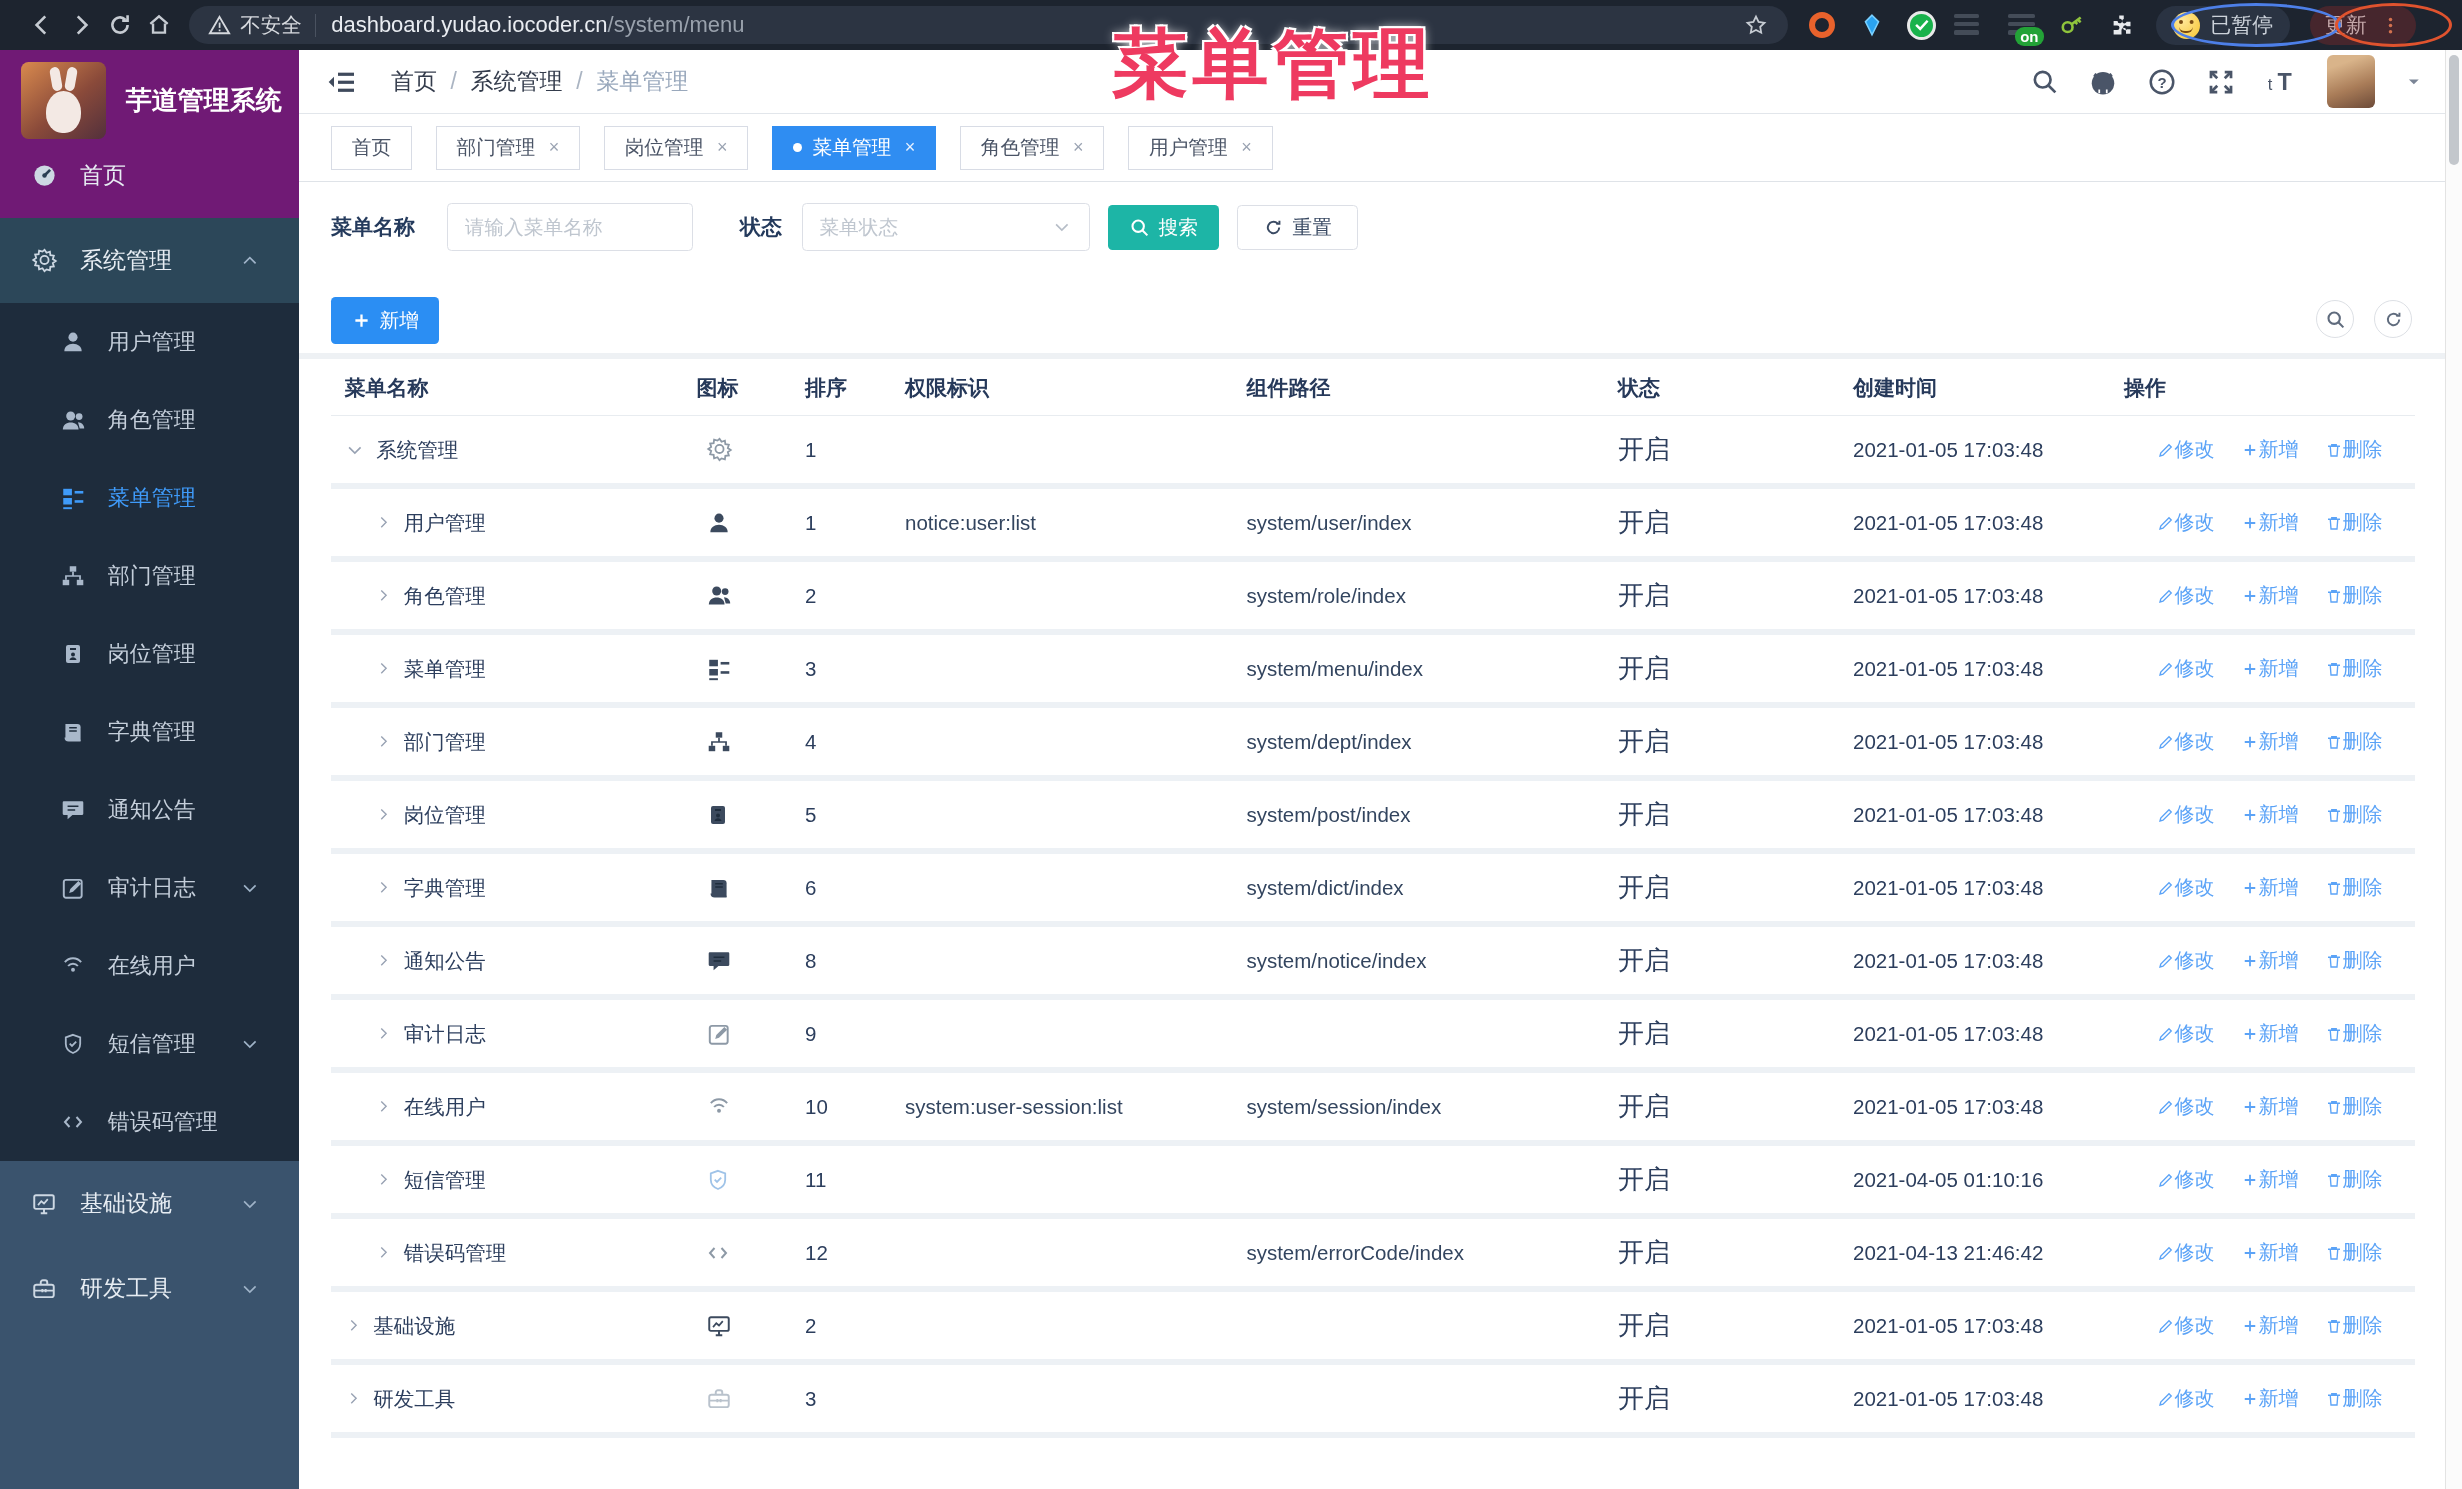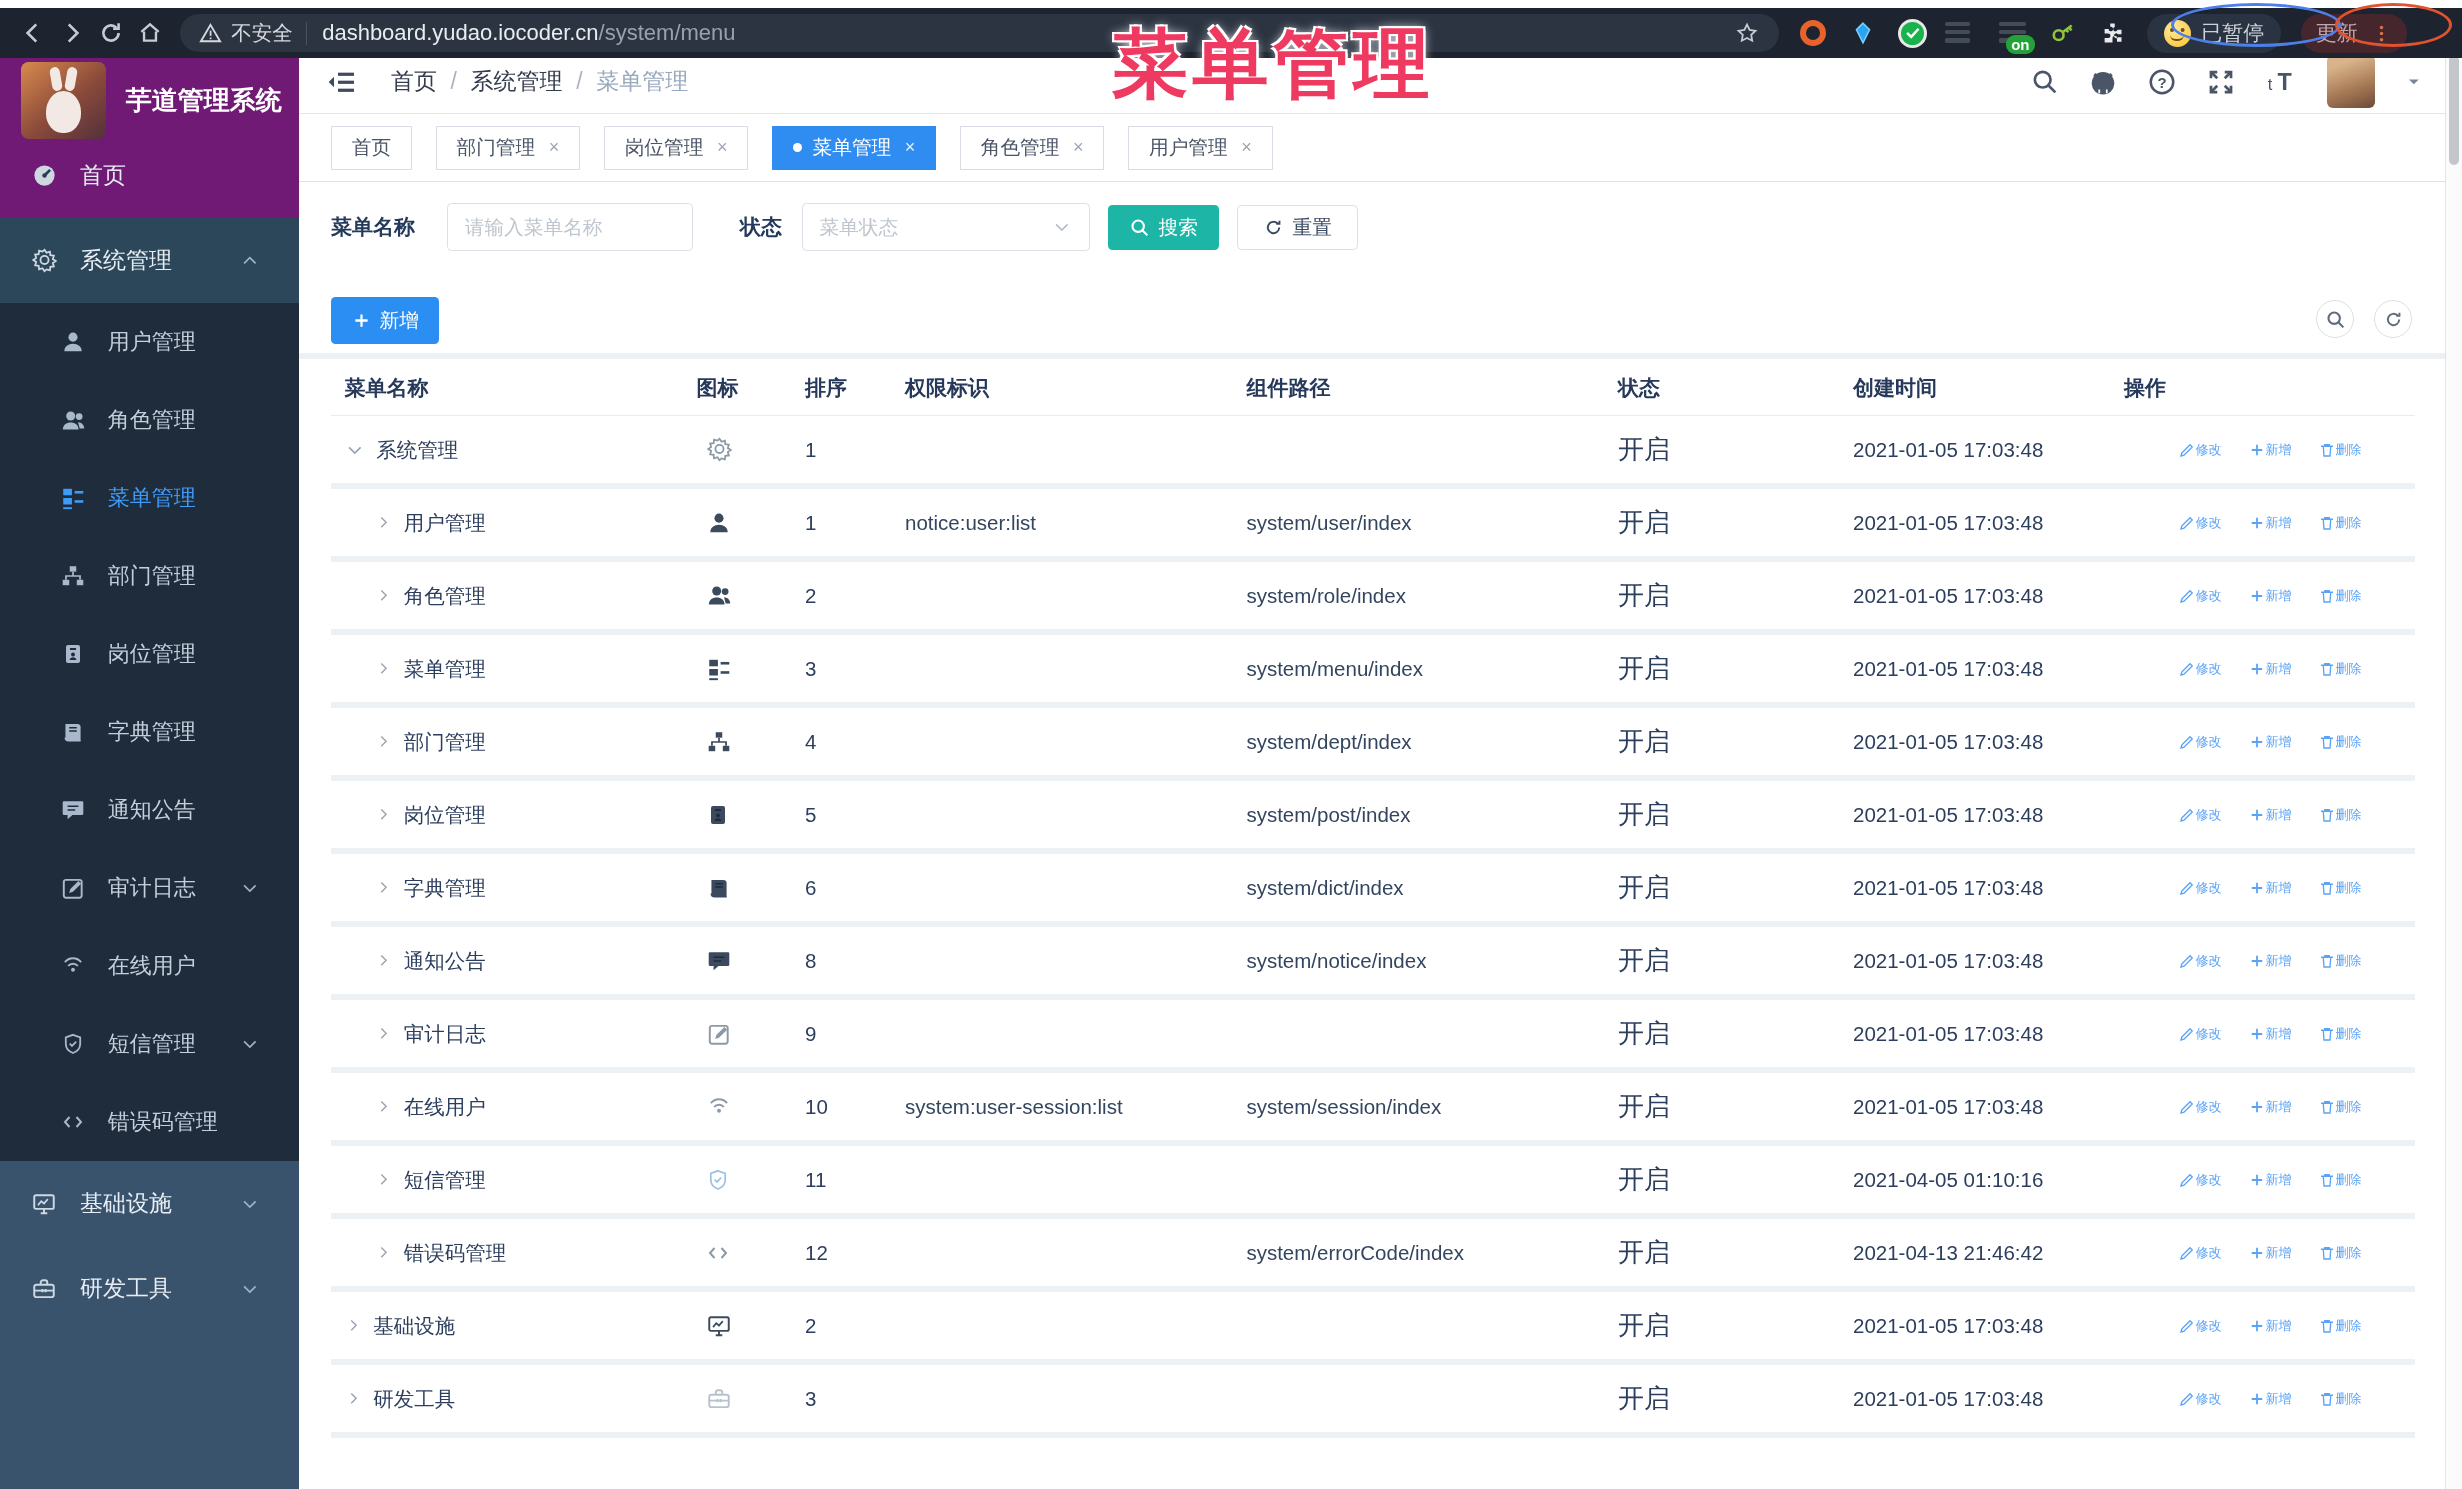--- a/index.html
+++ b/index.html
@@ -1,21 +1,21 @@
 <!DOCTYPE html>
 <html style="font-size:12px"><head>
 <meta charset="utf-8">
 <style>
   * { box-sizing: border-box; margin: 0; padding: 0; }
   html,body { width: 2462px; height: 1490px; overflow: hidden; }
   body { font-family: "Liberation Sans", "DejaVu Sans", sans-serif; background:#fff; position:relative; }
   .ico svg { display:block; }
 
   
-  .chrome { position:absolute; top:0; left:0; width:2462px; height:50px; background:#1d242f; display:flex; align-items:center; padding:0 13px; z-index:5;margin-top:8px; }
+  .chrome { position:absolute; top:0; left:0; width:2462px; height:50px; background:#1d242f; display:flex; align-items:center; padding:0 22px; z-index:5; }
   .nav-btn { width:39px; height:39px; display:flex; align-items:center; justify-content:center; color:#c6cbd2; flex:0 0 auto; }
   .omnibox { width:1599px; height:38px; margin-left:10.6px; background:#2c3442; border-radius:19px; display:flex; align-items:center; padding:0 19.7px; flex:0 0 auto; }
   .omnibox .warn { color:#d6d9de; margin-right:9px; display:flex; }
   .omnibox .sec-label { color:#d6d9de; font-size:20.5px; margin-right:13.6px; white-space:nowrap; }
   .omnibox .divider { width:0.8px; height:23px; background:#4a5260; margin-right:15px; }
   .omnibox .host { color:#e9ecf1; font-size:22px; white-space:nowrap; }
   .omnibox .path { color:#99a1ac; font-size:22px; white-space:nowrap; }
   .omnibox .spacer { flex:1; }
   .omnibox .star { color:#c6cbd2; display:flex; }
   .ext-row { display:flex; align-items:center; gap:15px; margin-left:16.7px; }
@@ -117,21 +117,21 @@
   .c-icon { padding-left:23px; color:#3c4a5e; }
   .c-icon.tone-gray { color:#8d99a6; }
   .c-icon.tone-blue { color:#9fc3e8; }
   .c-icon.tone-pale { color:#b9c2cc; }
   .c-sort { padding-left:16px; font-size:20.5px; color:#2c3e5d; }
   .c-perm { padding-left:25px; font-size:20.5px; color:#33455f; white-space:nowrap; }
   .c-path { padding-left:17.4px; font-size:20.5px; color:#33455f; white-space:nowrap; }
   .c-status { padding-left:40px; font-size:26px; color:#2c3e5d; }
   .c-time { padding-left:49px; font-size:20.5px; color:#2c3e5d; white-space:nowrap; }
   .c-ops { display:flex; justify-content:center; gap:26px; }
-  .op-link { display:flex; align-items:center; color:#5ba3f7; font-size:13px; cursor:pointer; white-space:nowrap; }
+  .op-link { display:flex; align-items:center; color:#5ba3f7; font-size:20px; cursor:pointer; white-space:nowrap; }
   .th-icon { padding-left:13.6px; } .th-sort { padding-left:16px; } .th-perm { padding-left:25px; }
   .th-path { padding-left:17.4px; } .th-status { padding-left:40px; } .th-time { padding-left:49px; }
   .th-ops { }
 
   
   .vscroll { position:absolute; top:50px; right:0; width:16.7px; bottom:0; background:#fbfbfb; border-left:0.8px solid #e3e3e3; z-index:4; }
   .vthumb { position:absolute; top:4.5px; left:2.3px; width:10.6px; height:110px; background:#c3c7cc; border-radius:5.3px; }
 </style>
 </head>
 <body>

